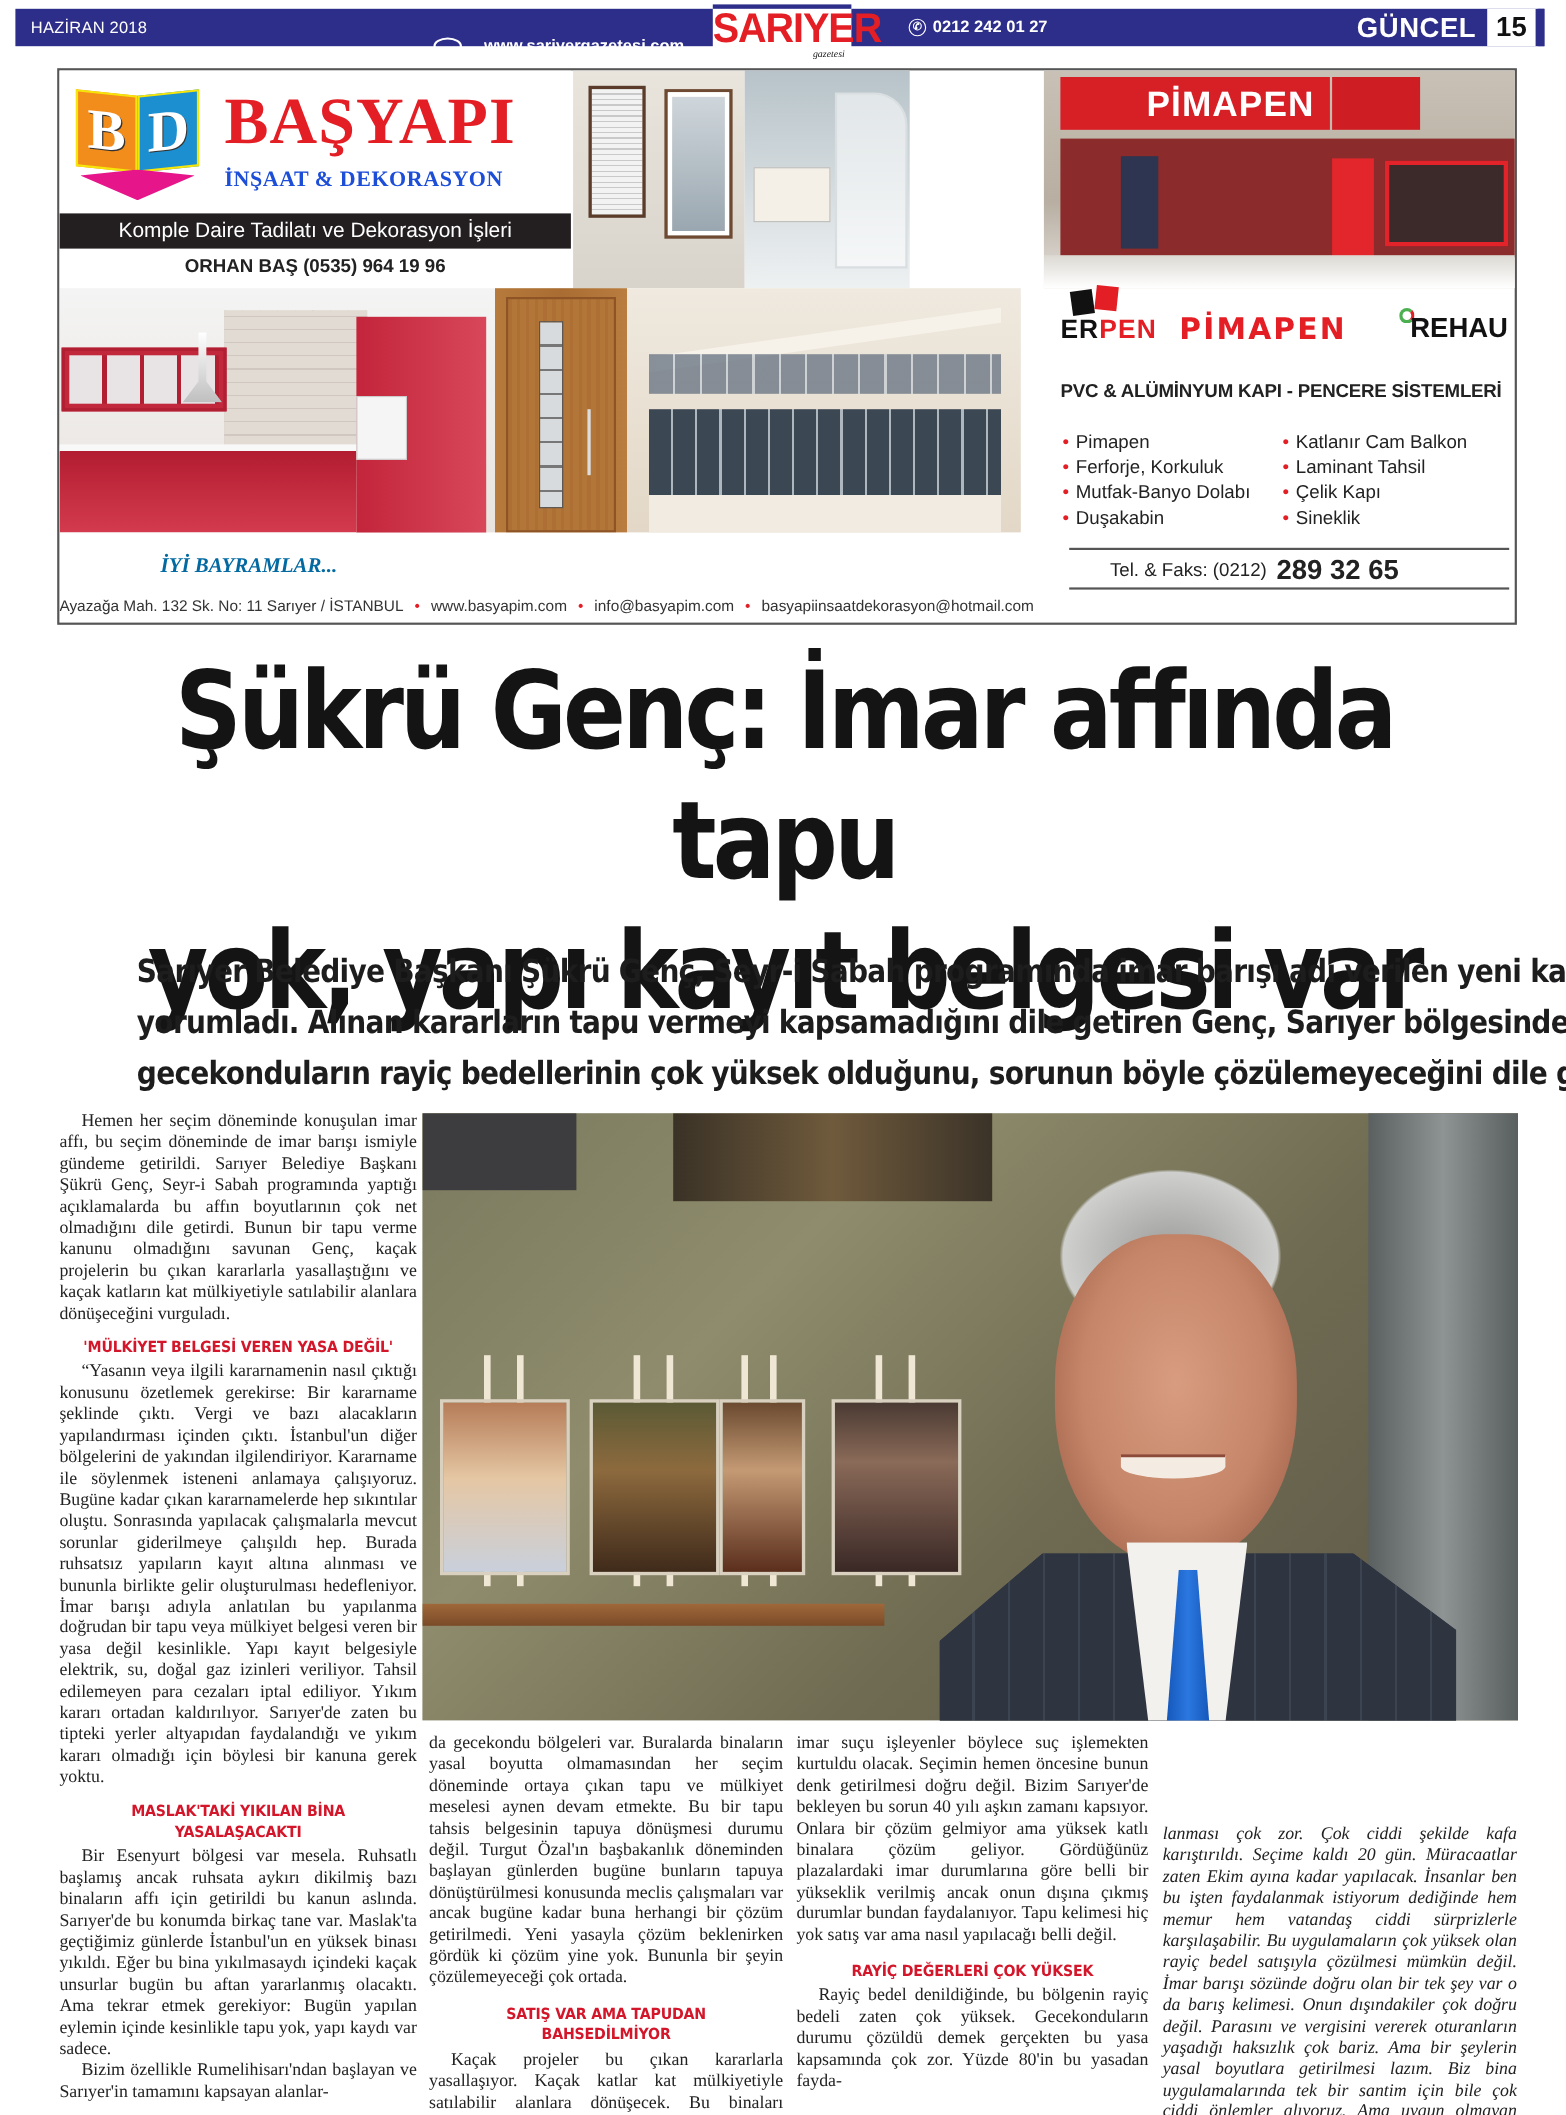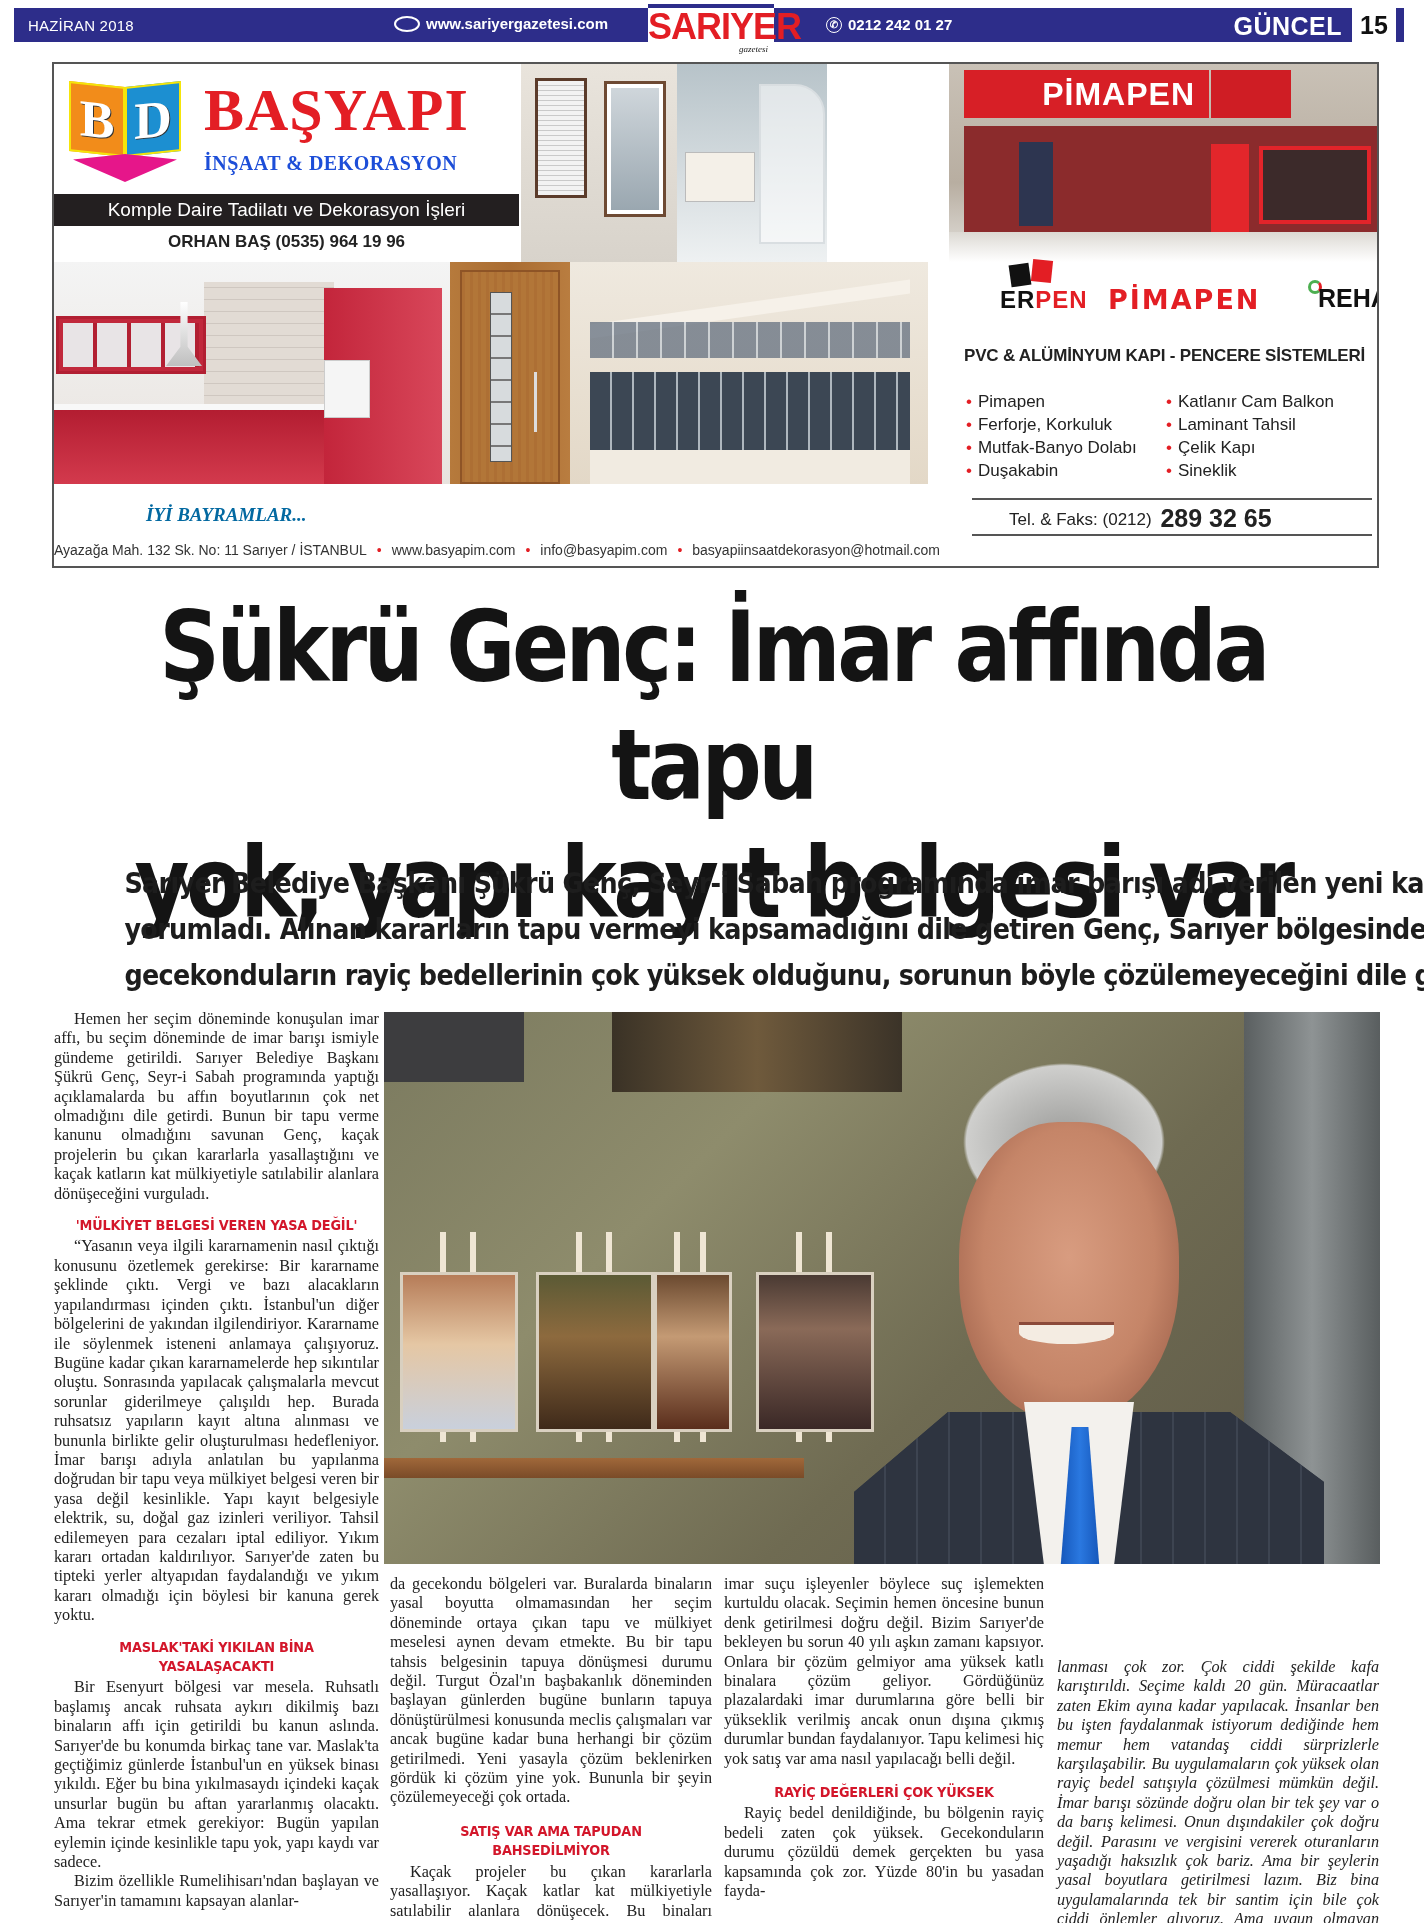--- a/index.html
+++ b/index.html
@@ -2,21 +2,21 @@
 <html><head>
 <meta charset="utf-8">
 <style>
   * { box-sizing: border-box; margin: 0; padding: 0; }
   html, body { width: 1424px; height: 1923px; background: #ffffff; overflow: hidden; }
   body { position: relative; font-family: "Liberation Sans", sans-serif; color: #1a1a1a; }
 
   
   .topbar { position: absolute; left: 14px; top: 8px; width: 1390px; height: 34px; background: #2d2d8a; color: #fff; }
   .topbar .date { position: absolute; left: 14px; top: 9px; font-size: 15px; letter-spacing: 0.2px; }
-  .topbar .web { position: absolute; left: 380px; top: 7px; font-size: 15px; font-weight: bold; display: flex; align-items: center; gap: 6px; }
+  .topbar .web { position: absolute; left: 380px; top: 25px; font-size: 15px; font-weight: bold; display: flex; align-items: center; gap: 20px; }
   .topbar .web .ico { width: 26px; height: 16px; border: 2px solid #fff; border-radius: 50%; display: inline-block; position: relative; }
   .topbar .logo { position: absolute; left: 634px; top: -4px; width: 126px; height: 50px; background: #fff; border-top: 4px solid #2d2d8a; }
   .topbar .logo .name { position: absolute; left: 0; top: 0; width: 100%; text-align: center; font-size: 36px; line-height: 36px; font-weight: bold; color: #e31e24; letter-spacing: -1px; font-family: "Liberation Sans", sans-serif; transform: scaleY(1.05); }
   .topbar .logo .sub { position: absolute; right: 6px; bottom: 0; font-size: 9px; font-style: italic; color: #222; font-family: "Liberation Serif", serif; }
   .topbar .phone { position: absolute; left: 812px; top: 8px; font-size: 15px; font-weight: bold; display: flex; align-items: center; gap: 6px; }
   .topbar .phone .ico { width: 16px; height: 16px; border: 1.5px solid #fff; border-radius: 50%; font-size: 10px; line-height: 13px; text-align: center; }
   .topbar .section { position: absolute; right: 62px; top: 4px; font-size: 25px; font-weight: bold; letter-spacing: 0.5px; }
   .topbar .page { position: absolute; right: 8px; top: 0; width: 44px; height: 34px; background: #fff; color: #111; font-size: 25px; font-weight: bold; text-align: center; line-height: 34px; }
   .topbar .page-edge { position: absolute; right: 0; top: 0; width: 6px; height: 34px; background: #2d2d8a; }
 
@@ -60,21 +60,21 @@
   .ph.door { left: 396px; top: 198px; width: 120px; height: 222px; background: linear-gradient(90deg,#b67a3c,#a96c32 50%,#b97d40); }
   .ph.door .inner { position: absolute; left: 10px; top: 8px; width: 100px; height: 214px; background: repeating-linear-gradient(90deg,#ad6f34 0 3px,#b27638 3px 8px); border: 2px solid #8e5426; }
   .ph.door .glass { position: absolute; left: 40px; top: 30px; width: 22px; height: 170px; background: repeating-linear-gradient(180deg,#d7dbdd 0 20px,#777 20px 22px); border: 1px solid #555; }
   .ph.door .handle { position: absolute; left: 84px; top: 110px; width: 3px; height: 60px; background: #ddd; }
   .ph.balcony { left: 516px; top: 198px; width: 358px; height: 222px; background: linear-gradient(180deg,#efe9df,#e3d8c7); }
   .ph.balcony .slab1 { position: absolute; left: 20px; top: 40px; width: 320px; height: 14px; background: #f6f1e9; transform: skewY(-8deg); }
   .ph.balcony .glass1 { position: absolute; left: 20px; top: 60px; width: 320px; height: 36px; background: repeating-linear-gradient(90deg,#6c7785 0 22px,#c6cdd3 22px 24px); opacity: 0.8; }
   .ph.balcony .glass2 { position: absolute; left: 20px; top: 110px; width: 320px; height: 78px; background: repeating-linear-gradient(90deg,#3c4754 0 20px,#aeb7be 20px 22px); }
   .ph.balcony .slab2 { position: absolute; left: 20px; top: 188px; width: 320px; height: 34px; background: #f1ebe1; }
 
-  .ad .brands { position: absolute; left: 936px; top: 196px; width: 427px; height: 50px; text-align: right; }
+  .ad .brands { position: absolute; left: 900px; top: 196px; width: 427px; height: 50px; text-align: right; }
   .ad .brands .squares { position: absolute; left: 20px; top: 0; width: 44px; height: 26px; }
   .ad .brands .squares i { position: absolute; display: block; width: 20px; height: 22px; }
   .ad .brands .squares i:first-child { left: 0; top: 4px; background: #111; transform: rotate(-8deg); }
   .ad .brands .squares i:last-child { left: 22px; top: 0; background: #e31e24; transform: rotate(6deg); }
   .ad .brands .erpen { position: absolute; left: 10px; top: 26px; font-size: 24px; font-weight: bold; color: #e31e24; letter-spacing: 1px; }
   .ad .brands .erpen span { color: #111; }
   .ad .brands .pimapen { position: absolute; left: 118px; top: 24px; font-size: 27px; font-weight: bold; color: #e31e24; letter-spacing: 2px; font-family: "DejaVu Sans", sans-serif; }
   .ad .brands .rehau { position: absolute; left: 328px; top: 24px; font-size: 25px; font-weight: bold; color: #111; }
   .ad .brands .rehau-mark { position: absolute; left: 318px; top: 20px; width: 14px; height: 14px; border: 3px solid #4caf50; border-right-color: #e31e24; border-radius: 50%; }
   .ad .systems { position: absolute; left: 910px; top: 282px; font-size: 17px; font-weight: bold; color: #222; letter-spacing: -0.2px; }

